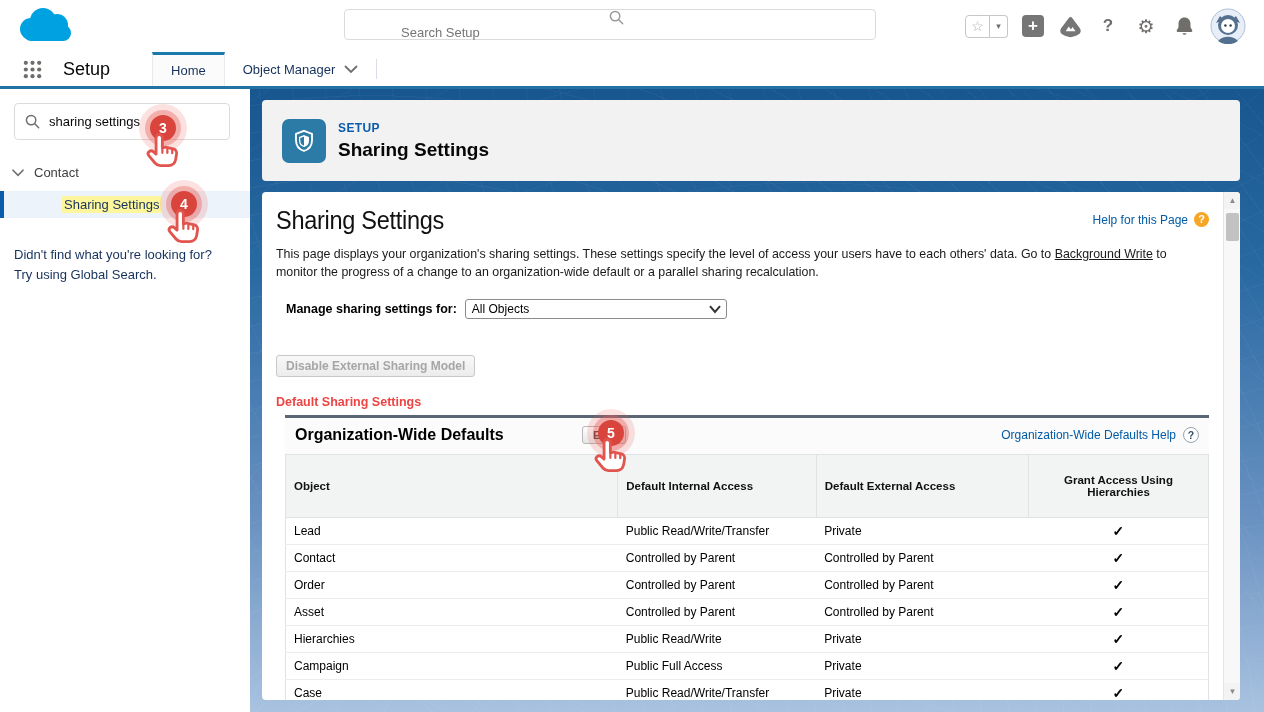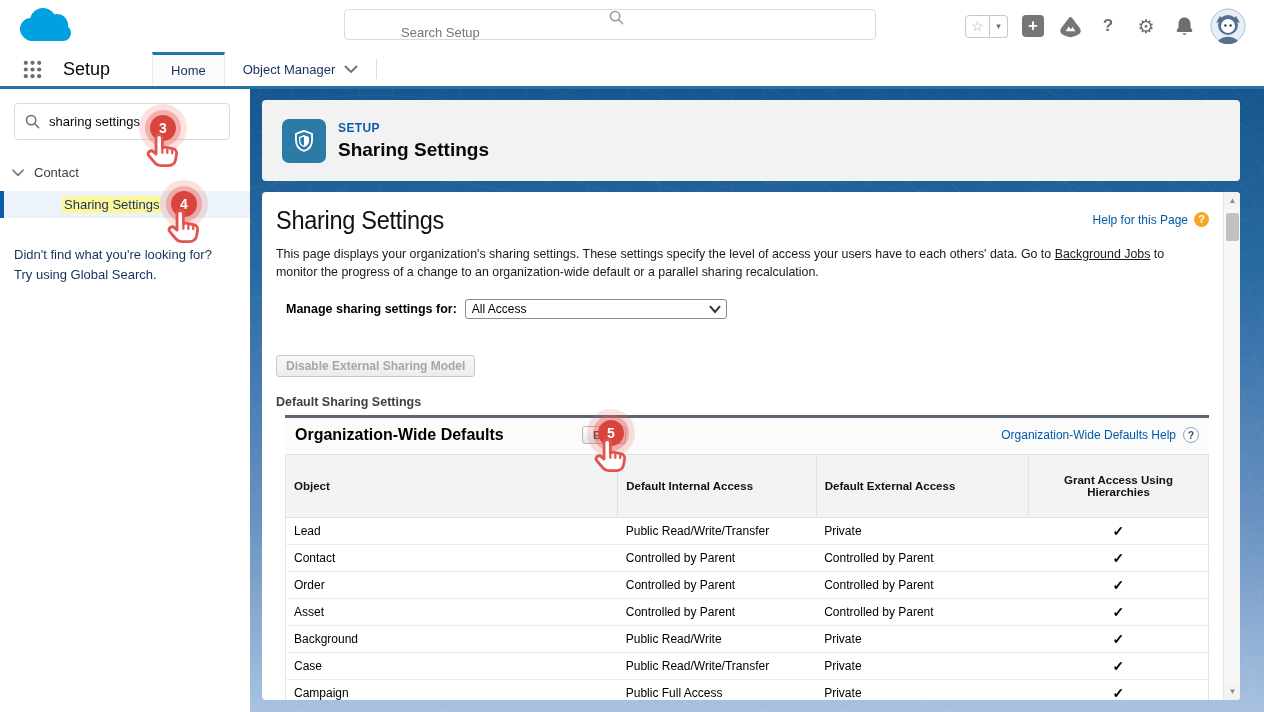--- a/index.html
+++ b/index.html
@@ -88,21 +88,21 @@
   .manage-row { margin-top:18px; display:flex; align-items:center; padding-left:10px; }
   .manage-row .lbl { font-size:12.5px; font-weight:bold; color:#000; }
   .vf-select { margin-left:8px; width:262px; height:20px; border:1px solid #8c8c8c; border-radius:3px;
                background:#fff; font-size:12px; color:#000; display:flex; align-items:center;
                padding:0 22px 0 6px; position:relative; cursor:default; }
   .vf-select svg { position:absolute; right:5px; top:5px; }
 
   .disable-btn { margin-top:36px; display:inline-block; padding:3px 9px; font-size:12px; font-weight:bold;
                  color:#a6a6a6; background:linear-gradient(#f8f8f9,#ececed); border:1px solid #c8c8c8;
                  border-radius:3px; }
-  .default-heading { margin-top:18px; font-size:12.5px; font-weight:bold; color:#404040; }
+  .default-heading { margin-top:18px; font-size:12.5px; font-weight:bold; color:#ef4444; }
 
   .owd { margin:6px 0 0 9px; border-top:3px solid #5a6673; background:#fff; }
   .owd-head { display:flex; align-items:center; padding:8px 10px 10px 10px; background:#fbfbfb; }
   .owd-title { font-size:16px; font-weight:bold; color:#000; flex:none; width:287px; }
   .edit-btn { padding:2px 10px; font-size:11.5px; font-weight:bold; color:#333;
               background:linear-gradient(#fff,#e6e6e7); border:1px solid #b8b8b8; border-radius:3px; }
   .owd-help { margin-left:auto; display:flex; align-items:center; }
   .owd-help a { font-size:12px; color:#015ba7; text-decoration:none; }
   .help-circle { width:16px; height:16px; border-radius:50%; border:1px solid #9aa4ae; background:#fff;
                  color:#33506b; font-size:10.5px; font-weight:bold; text-align:center; line-height:14px;
@@ -261,26 +261,26 @@
 
   <div class="main-card">
     <div class="card-content">
       <div class="title-row">
         <span class="vf-title">Sharing Settings</span>
         <span class="help-right">
           <a class="help-link" href="#">Help for this Page</a>
           <span class="help-orange">?</span>
         </span>
       </div>
-      <p class="desc"><span>This page displays your organization's sharing settings. These settings specify the level of access your users have to each others' data. Go to </span><a href="#">Background Jobs</a><span> to monitor the progress of a change to an organization-wide default or a parallel sharing recalculation.</span></p>
+      <p class="desc"><span>This page displays your organization's sharing settings. These settings specify the level of access your users have to each others' data. Go to </span><a href="#">Background Write</a><span> to monitor the progress of a change to an organization-wide default or a parallel sharing recalculation.</span></p>
 
       <div class="manage-row">
         <span class="lbl">Manage sharing settings for:</span>
         <span class="vf-select">
-          <span>All Access</span>
+          <span>All Objects</span>
           <svg width="12" height="9" viewBox="0 0 12 9">
             <path d="M1 1.2 L6 7 L11 1.2" fill="none" stroke="#333" stroke-width="2"></path>
           </svg>
         </span>
       </div>
 
       <span class="disable-btn">Disable External Sharing Model</span>
 
       <div class="default-heading">Default Sharing Settings</div>
 
@@ -321,34 +321,34 @@
                 <td>Controlled by Parent</td>
                 <td class="c-check">✓</td>
               </tr>
               <tr>
                 <td>Asset</td>
                 <td>Controlled by Parent</td>
                 <td>Controlled by Parent</td>
                 <td class="c-check">✓</td>
               </tr>
               <tr>
-                <td>Background</td>
+                <td>Hierarchies</td>
                 <td>Public Read/Write</td>
                 <td>Private</td>
                 <td class="c-check">✓</td>
               </tr>
               <tr>
+                <td>Campaign</td>
+                <td>Public Full Access</td>
+                <td>Private</td>
+                <td class="c-check">✓</td>
+              </tr>
+              <tr>
                 <td>Case</td>
                 <td>Public Read/Write/Transfer</td>
-                <td>Private</td>
-                <td class="c-check">✓</td>
-              </tr>
-              <tr>
-                <td>Campaign</td>
-                <td>Public Full Access</td>
                 <td>Private</td>
                 <td class="c-check">✓</td>
               </tr>
               <tr>
                 <td>Campaign Member</td>
                 <td>Controlled by Campaign</td>
                 <td>Controlled by Campaign</td>
                 <td class="c-check">✓</td>
               </tr>
             </tbody>

